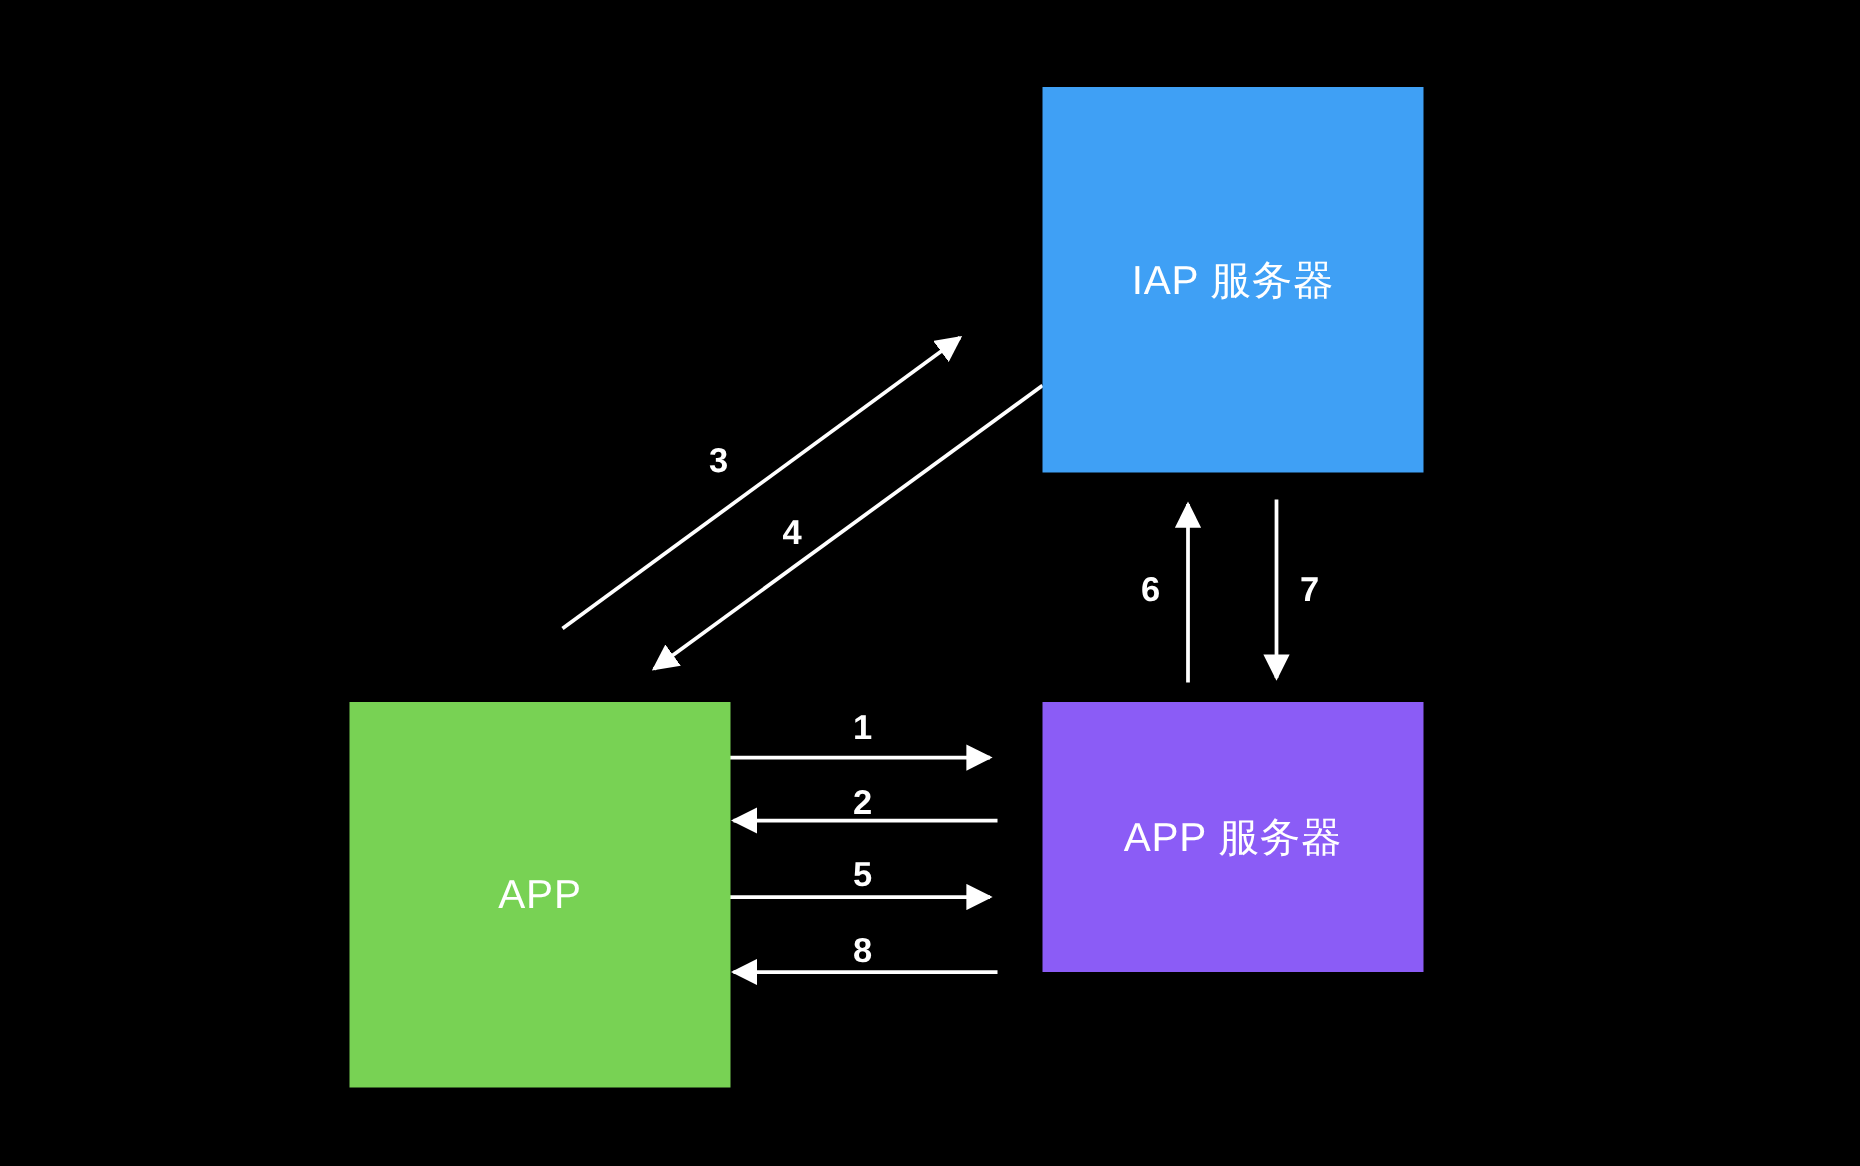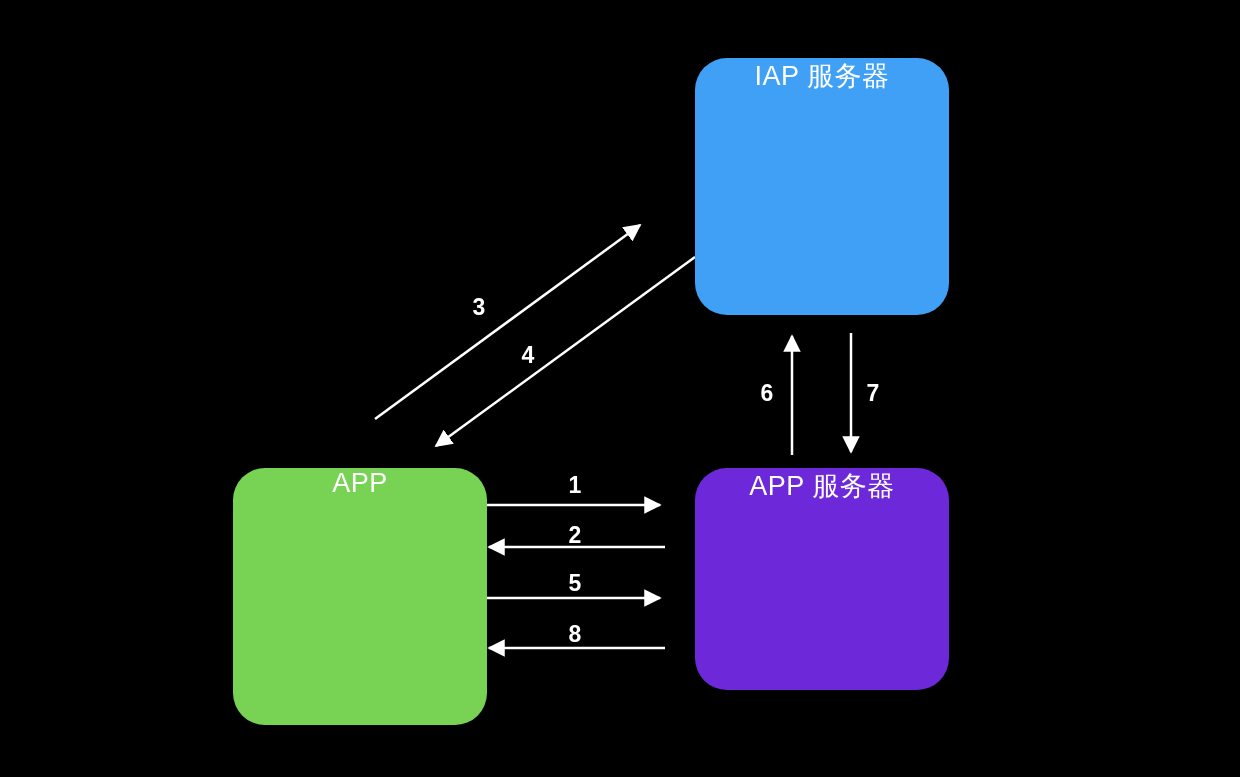--- a/index.html
+++ b/index.html
@@ -13,24 +13,23 @@
   #canvas {
     position: relative;
     width: 1240px;
     height: 777px;
     background: #000000;
     overflow: hidden;
   }
   .node {
     position: absolute;
     display: flex;
-    align-items: flex-start;
+    align-items: center;
     justify-content: center;
     box-sizing: border-box;
-    border-radius: 32px;
   }
   .node-label {
     color: #ffffff;
     font-size: 27px;
     font-weight: 400;
     letter-spacing: 0.5px;
     white-space: nowrap;
   }
   #node-iap {
     left: 695px;
@@ -44,22 +43,22 @@
     top: 468px;
     width: 254px;
     height: 257px;
     background: #78d254;
     margin-left: 32px;
   }
   #node-app-server {
     left: 695px;
     top: 468px;
     width: 254px;
-    height: 222px;
-    background: #6d28d9;
+    height: 180px;
+    background: #8b5cf6;
   }
   #edges {
     position: absolute;
     left: 0;
     top: 0;
     width: 1240px;
     height: 777px;
     pointer-events: none;
   }
   .edge-label {

